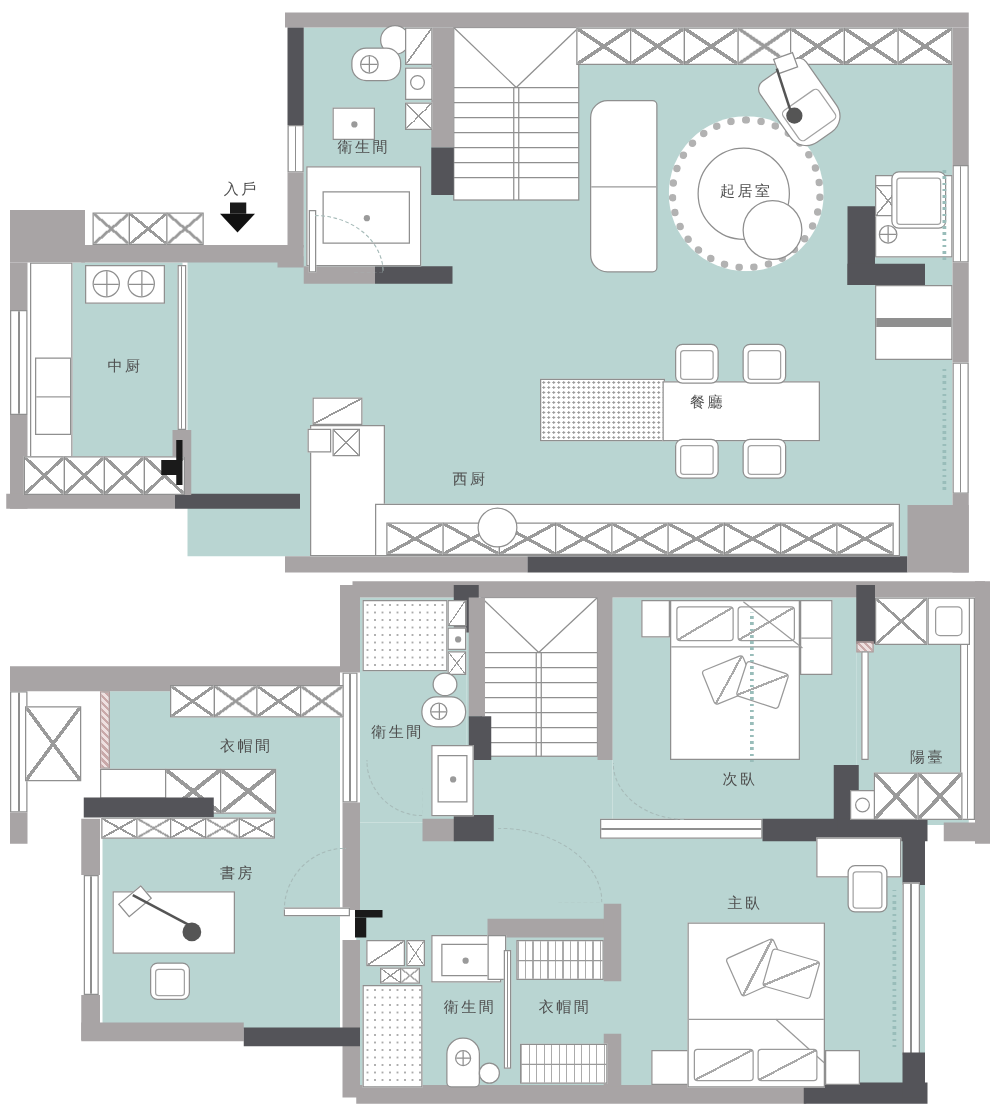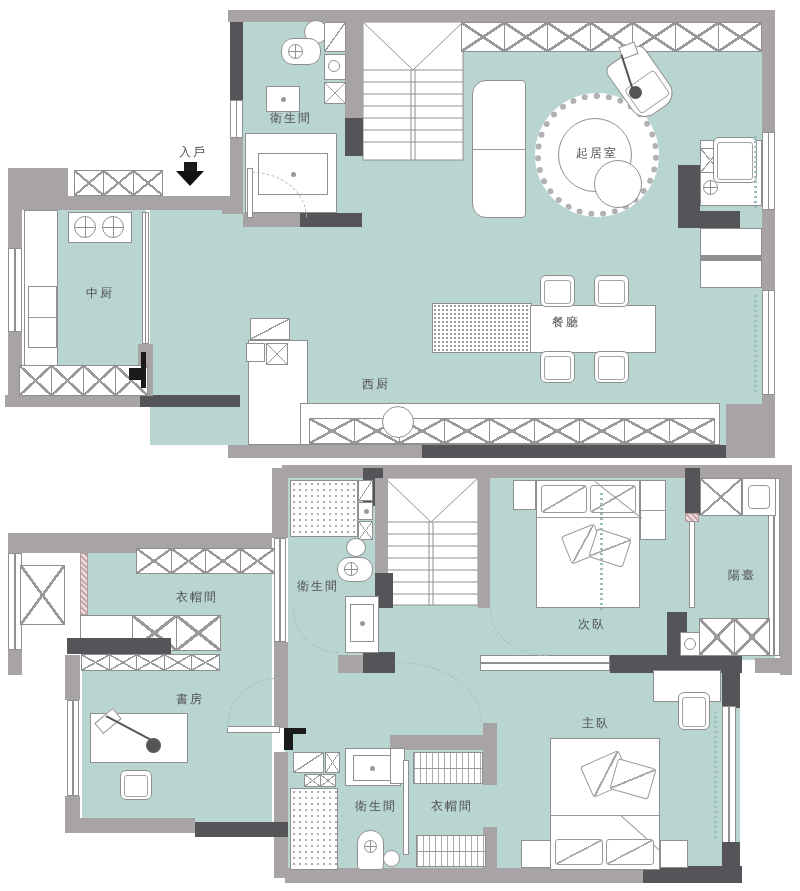--- a/index.html
+++ b/index.html
@@ -386,18 +386,18 @@
 
   <div class="x" style="left:390px;top:748px;width:15px;height:36px"></div>
   <div class="winv" style="left:403px;top:760px;width:6px;height:95px"></div>
   <div class="rack" style="left:413px;top:752px;width:70px;height:32px"></div>
   <div class="rack" style="left:416px;top:835px;width:70px;height:32px"></div>
 
   <div class="lbl" style="left:318px;top:586px">衛生間</div>
   <div class="lbl" style="left:197px;top:597px">衣帽間</div>
   <div class="lbl" style="left:190px;top:699px">書房</div>
   <div class="lbl" style="left:592px;top:624px">次臥</div>
-  <div class="lbl" style="left:742px;top:575px">陽臺</div>
+  <div class="lbl" style="left:742px;top:606px">陽臺</div>
   <div class="lbl" style="left:596px;top:723px">主臥</div>
   <div class="lbl" style="left:376px;top:806px">衛生間</div>
   <div class="lbl" style="left:452px;top:806px">衣帽間</div>
 
 </div>
 
 </body></html>

